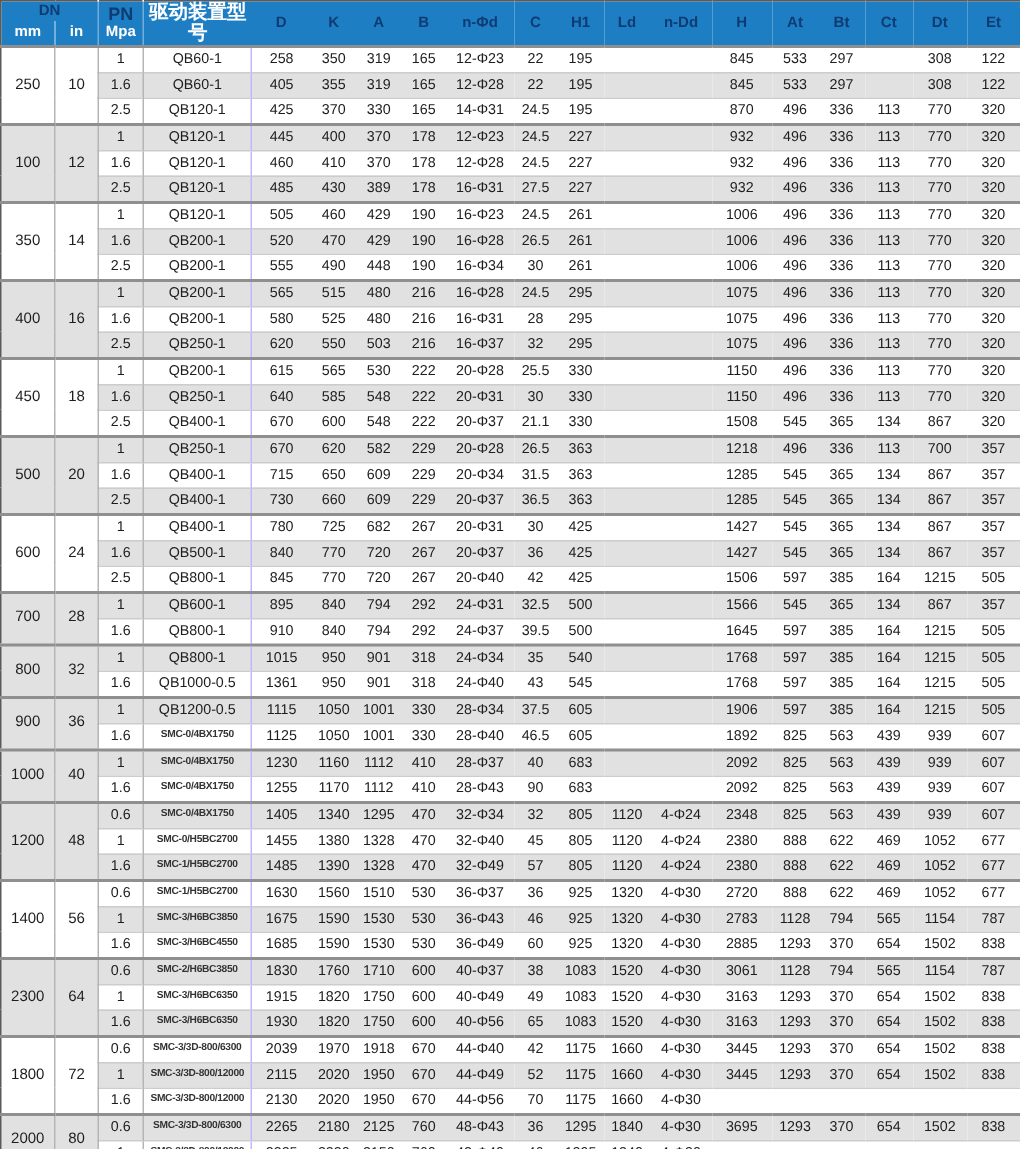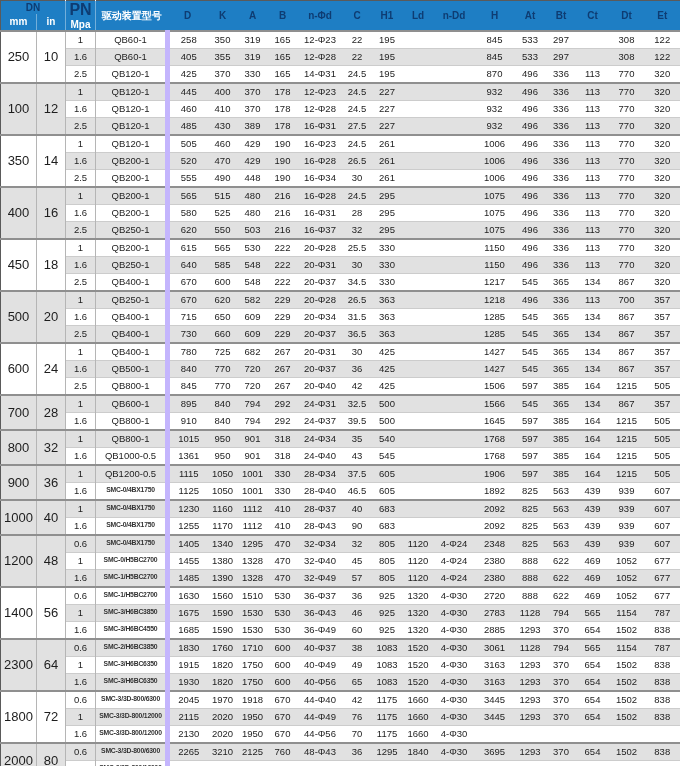--- a/index.html
+++ b/index.html
@@ -17,35 +17,35 @@
   thead th{
     background:#1e7ec4;padding:0;margin:0;text-align:center;vertical-align:middle;
     font-weight:bold;font-size:10px;line-height:1.1;
   }
   thead{border-bottom:2px solid #5f6b76;}
   th.h-dark{color:#0e3c72;}
   th.h-light{color:#ffffff;}
   tr.h-row1 th{height:13px;}
   tr.h-row2 th{height:15px;}
   th.sep-r{border-right:1px solid rgba(255,255,255,0.38);}
-  th.h-model{font-size:10px;}
+  th.h-model{font-size:13px;}
   .pn-stack{display:flex;flex-direction:column;justify-content:center;height:100%;}
-  .pn-stack .pn-top{color:#0e3c72;font-weight:bold;font-size:16px;}
+  .pn-stack .pn-top{color:#0e3c72;font-weight:bold;font-size:12px;}
   .pn-stack .pn-bot{color:#ffffff;font-weight:bold;font-size:10px;}
   
   tbody td{
     padding:0;height:16px;text-align:center;vertical-align:middle;
     color:#1d1d1d;font-size:9.5px;line-height:1;
     border-top:1px solid #cccccc;
   }
   tbody tr.alt{background:#e1e1e1;}
   tbody tr.group-start td{border-top:2px solid #8f8f8f;}
-  td.dn-cell,td.in-cell{font-size:13px;border-right:1px solid #b5b5b5;background:inherit;margin-top:30px;}
+  td.dn-cell,td.in-cell{font-size:10px;border-right:1px solid #b5b5b5;background:inherit;margin-top:30px;}
   td.pn-cell{border-right:1px solid #b5b5b5;}
-  td.model-cell{border-right:5px solid #c4b5fd;}
+  td.model-cell{border-right:1px solid #c4b5fd;}
   td.model-small{font-size:6.8px;letter-spacing:-0.2px;font-weight:600;color:#333333;}
 </style>
 </head>
 <body>
 
 <div class="page">
   <table class="spec-table">
     <colgroup>
       <col style="width:36px">
         <col style="width:29px">
@@ -376,25 +376,25 @@
           <td class="num-cell">320</td>
         </tr>
         <tr class="">
           <td class="pn-cell">2.5</td>
           <td class="model-cell">QB400-1</td>
           <td class="num-cell">670</td>
           <td class="num-cell">600</td>
           <td class="num-cell">548</td>
           <td class="num-cell">222</td>
           <td class="num-cell">20-Φ37</td>
-          <td class="num-cell">34.5</td>
+          <td class="num-cell">21.1</td>
           <td class="num-cell">330</td>
           <td class="num-cell"></td>
           <td class="num-cell"></td>
-          <td class="num-cell">1217</td>
+          <td class="num-cell">1508</td>
           <td class="num-cell">545</td>
           <td class="num-cell">365</td>
           <td class="num-cell">134</td>
           <td class="num-cell">867</td>
           <td class="num-cell">320</td>
         </tr>
         <tr class="alt group-start">
           <td class="dn-cell" rowspan="3">500</td>
           <td class="in-cell" rowspan="3">20</td>
           <td class="pn-cell">1</td>
@@ -847,21 +847,21 @@
           <td class="num-cell">370</td>
           <td class="num-cell">654</td>
           <td class="num-cell">1502</td>
           <td class="num-cell">838</td>
         </tr>
         <tr class=" group-start">
           <td class="dn-cell" rowspan="3">1800</td>
           <td class="in-cell" rowspan="3">72</td>
           <td class="pn-cell">0.6</td>
           <td class="model-cell model-small">SMC-3/3D-800/6300</td>
-          <td class="num-cell">2045</td>
+          <td class="num-cell">2039</td>
           <td class="num-cell">1970</td>
           <td class="num-cell">1918</td>
           <td class="num-cell">670</td>
           <td class="num-cell">44-Φ40</td>
           <td class="num-cell">42</td>
           <td class="num-cell">1175</td>
           <td class="num-cell">1660</td>
           <td class="num-cell">4-Φ30</td>
           <td class="num-cell">3445</td>
           <td class="num-cell">1293</td>
@@ -871,21 +871,21 @@
           <td class="num-cell">838</td>
         </tr>
         <tr class="alt">
           <td class="pn-cell">1</td>
           <td class="model-cell model-small">SMC-3/3D-800/12000</td>
           <td class="num-cell">2115</td>
           <td class="num-cell">2020</td>
           <td class="num-cell">1950</td>
           <td class="num-cell">670</td>
           <td class="num-cell">44-Φ49</td>
-          <td class="num-cell">76</td>
+          <td class="num-cell">52</td>
           <td class="num-cell">1175</td>
           <td class="num-cell">1660</td>
           <td class="num-cell">4-Φ30</td>
           <td class="num-cell">3445</td>
           <td class="num-cell">1293</td>
           <td class="num-cell">370</td>
           <td class="num-cell">654</td>
           <td class="num-cell">1502</td>
           <td class="num-cell">838</td>
         </tr>
@@ -907,21 +907,21 @@
           <td class="num-cell"></td>
           <td class="num-cell"></td>
           <td class="num-cell"></td>
         </tr>
         <tr class="alt group-start">
           <td class="dn-cell" rowspan="2">2000</td>
           <td class="in-cell" rowspan="2">80</td>
           <td class="pn-cell">0.6</td>
           <td class="model-cell model-small">SMC-3/3D-800/6300</td>
           <td class="num-cell">2265</td>
-          <td class="num-cell">3210</td>
+          <td class="num-cell">2180</td>
           <td class="num-cell">2125</td>
           <td class="num-cell">760</td>
           <td class="num-cell">48-Φ43</td>
           <td class="num-cell">36</td>
           <td class="num-cell">1295</td>
           <td class="num-cell">1840</td>
           <td class="num-cell">4-Φ30</td>
           <td class="num-cell">3695</td>
           <td class="num-cell">1293</td>
           <td class="num-cell">370</td>

